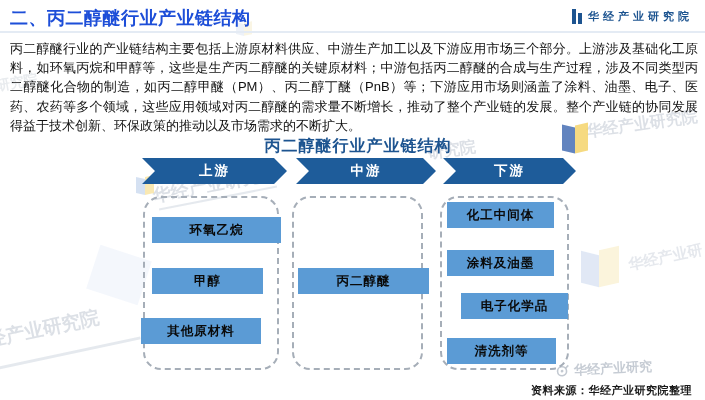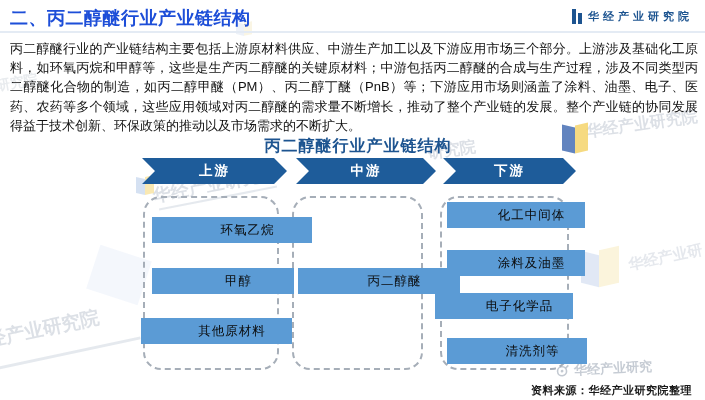--- a/index.html
+++ b/index.html
@@ -37,29 +37,29 @@
   #arrow-mid{left:296px;width:140px;}
   #arrow-down{left:443px;width:133px;}
   .dashed-box{
     position:absolute;top:196px;height:170px;border:2px dashed #a6aeb8;border-radius:18px;background:transparent;
   }
   #cont-up{left:143px;width:132px;}
   #cont-mid{left:292px;width:127px;}
   #cont-down{left:440px;width:125px;}
   .node{
     position:absolute;height:26px;background:#5b9bd5;color:#0a0a0a;
-    font-size:12.5px;font-weight:normal;display:flex;align-items:center;justify-content:center;letter-spacing:1px;padding-left:31px;
+    font-size:12.5px;font-weight:bold;display:flex;align-items:center;justify-content:center;letter-spacing:1px;
   }
   #n-up1{left:152px;top:217px;width:129px;}
   #n-up2{left:152px;top:268px;width:111px;}
   #n-up3{left:141px;top:318px;width:120px;}
   #n-mid1{left:298px;top:268px;width:131px;}
   #n-dn1{left:447px;top:202px;width:107px;}
   #n-dn2{left:447px;top:250px;width:107px;}
-  #n-dn3{left:435px;top:293px;width:107px;}
+  #n-dn3{left:461px;top:293px;width:107px;}
   #n-dn4{left:447px;top:338px;width:109px;}
   
   .source{
     position:absolute;right:13px;top:383px;font-size:11px;font-weight:bold;color:#1a1a1a;letter-spacing:.5px;
   }
   
   .wm{position:absolute;pointer-events:none;white-space:nowrap;font-weight:bold;}
   .wm-text{color:rgba(168,178,192,.40);}
   #wm-a{left:152px;top:172px;font-size:18px;transform:rotate(-11deg);}
   #wm-b{left:428px;top:140px;font-size:16px;transform:rotate(-8deg);}

